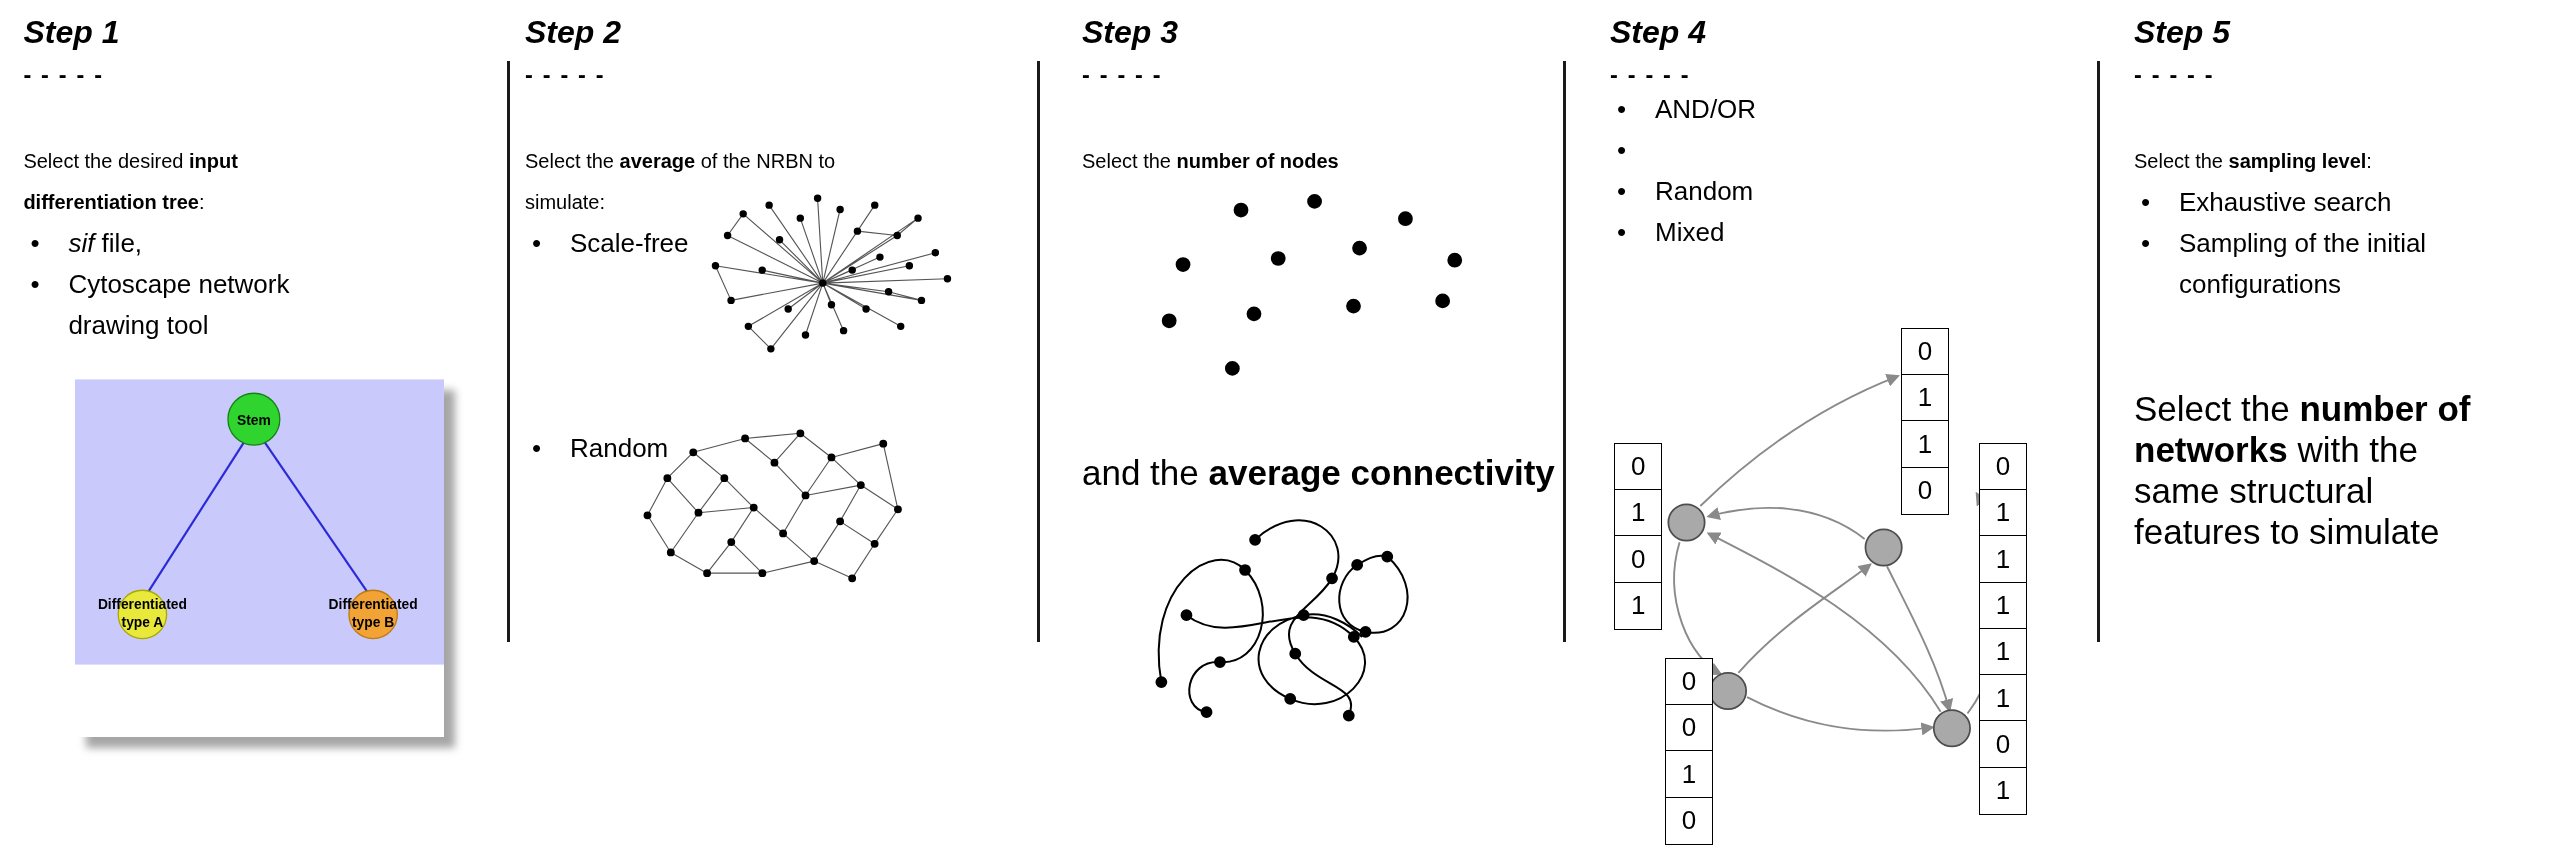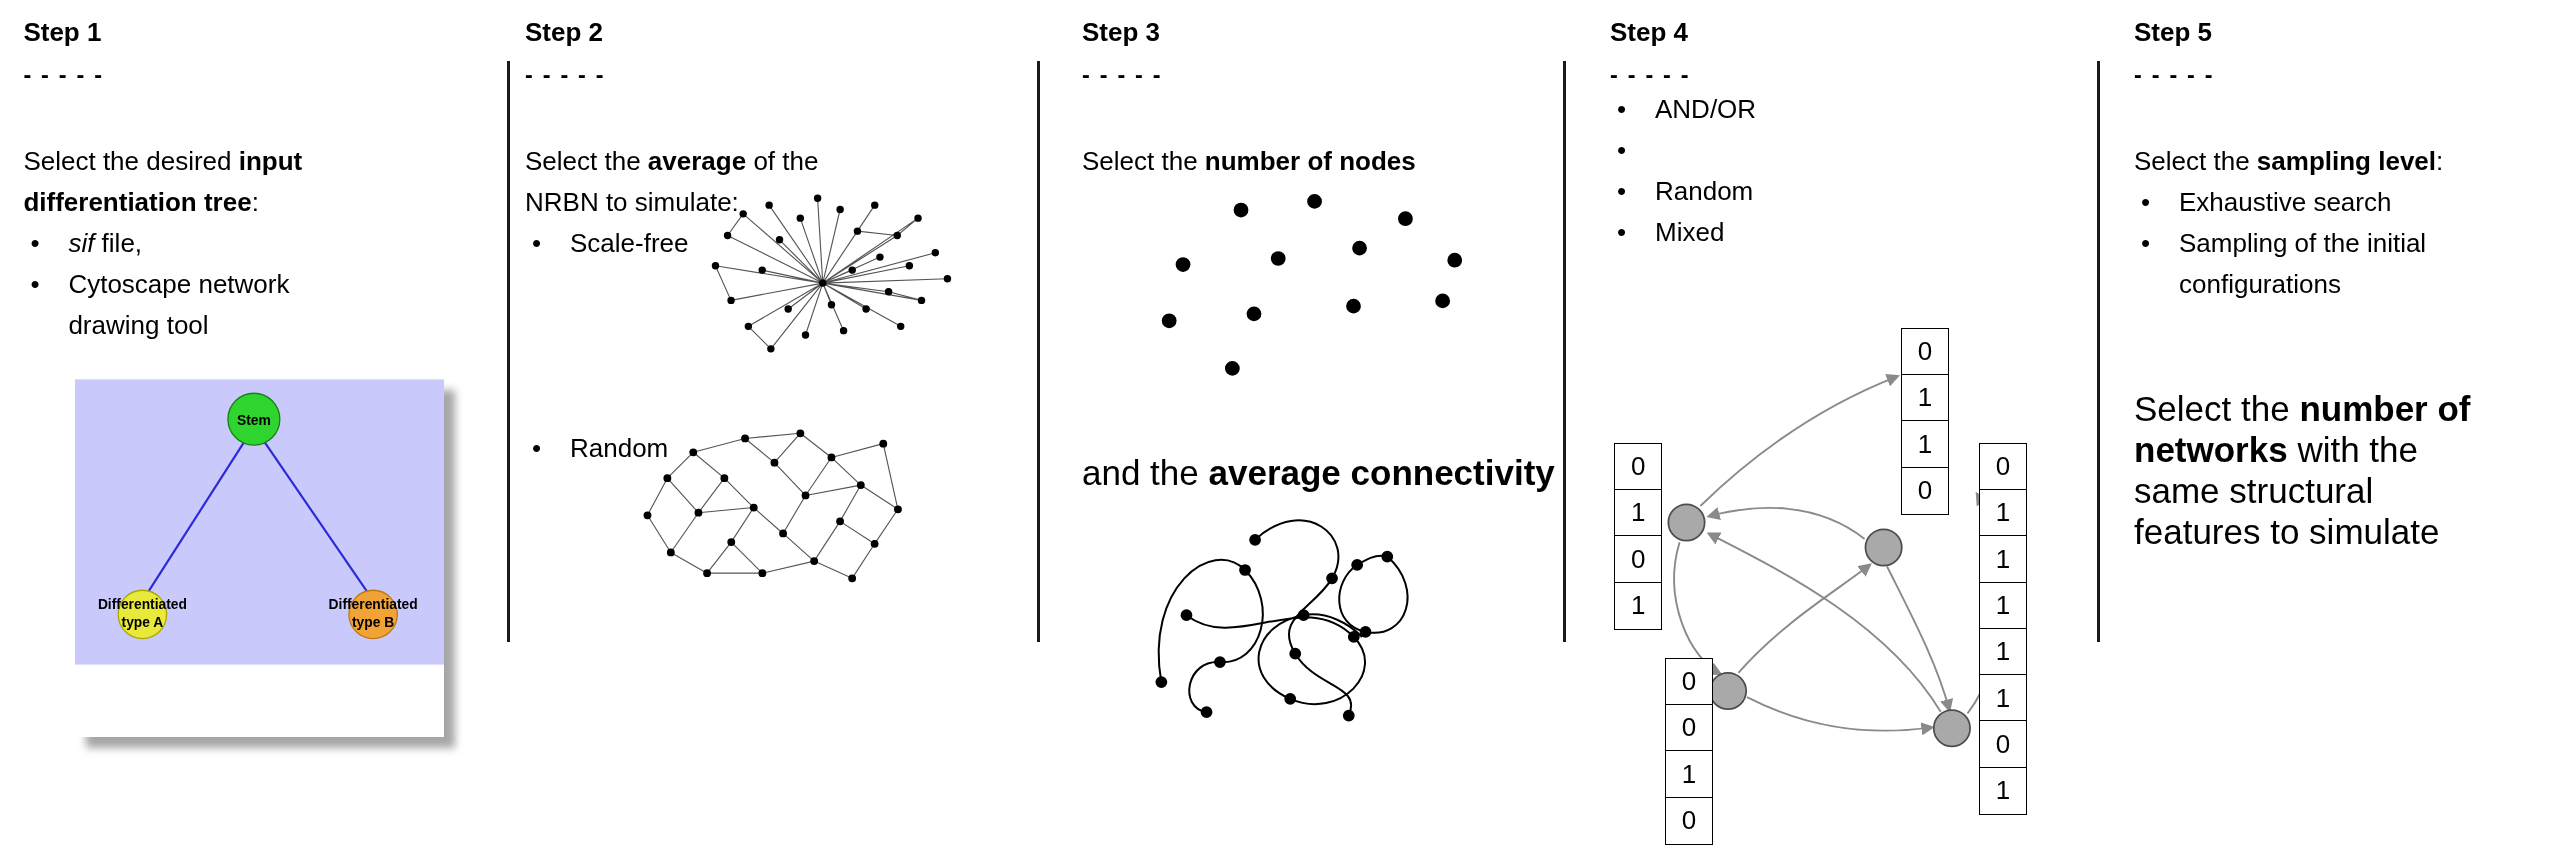--- a/index.html
+++ b/index.html
@@ -7,23 +7,23 @@
     position:relative;width:2576px;height:851px;background:#ffffff;
     font-family:"Liberation Sans", sans-serif;color:#000;overflow:hidden;
   }
   .divider{position:absolute;top:61px;height:581px;width:2.6px;background:#1a1a1a;}
   .col{position:absolute;top:15.6px;}
   #col1{left:23.4px;width:346px;}
   #col2{left:525px;width:363px;}
   #col3{left:1082px;width:485px;}
   #col4{left:1610px;width:363px;}
   #col5{left:2134px;width:355px;}
-  .step-title{font-size:26px;font-weight:700;margin:0 0 12px 0;line-height:33px;}
+  .step-title{font-size:32px;font-weight:700;margin:0 0 12px 0;line-height:33px;font-style:italic;}
   .dashes{font-size:23.4px;font-weight:700;letter-spacing:1.7px;line-height:28px;}
-  .intro{margin-top:52px;font-size:26px;line-height:41px;}
+  .intro{margin-top:52px;font-size:20px;line-height:41px;}
   .para{font-size:35px;line-height:41px;}
   .b{font-weight:700;}
   .bullets{margin-top:0;}
   .bullet{display:flex;align-items:flex-start;font-size:26px;line-height:41px;}
   .bullet .marker{flex:0 0 45px;padding-left:7px;box-sizing:border-box;}
   .bullet .btext{flex:1 1 auto;}
   
   .tree-wrap{position:absolute;left:52px;top:363px;width:369px;height:358px;
              box-shadow:11.2px 11.2px 7.8px rgba(0,0,0,0.35);}
   

